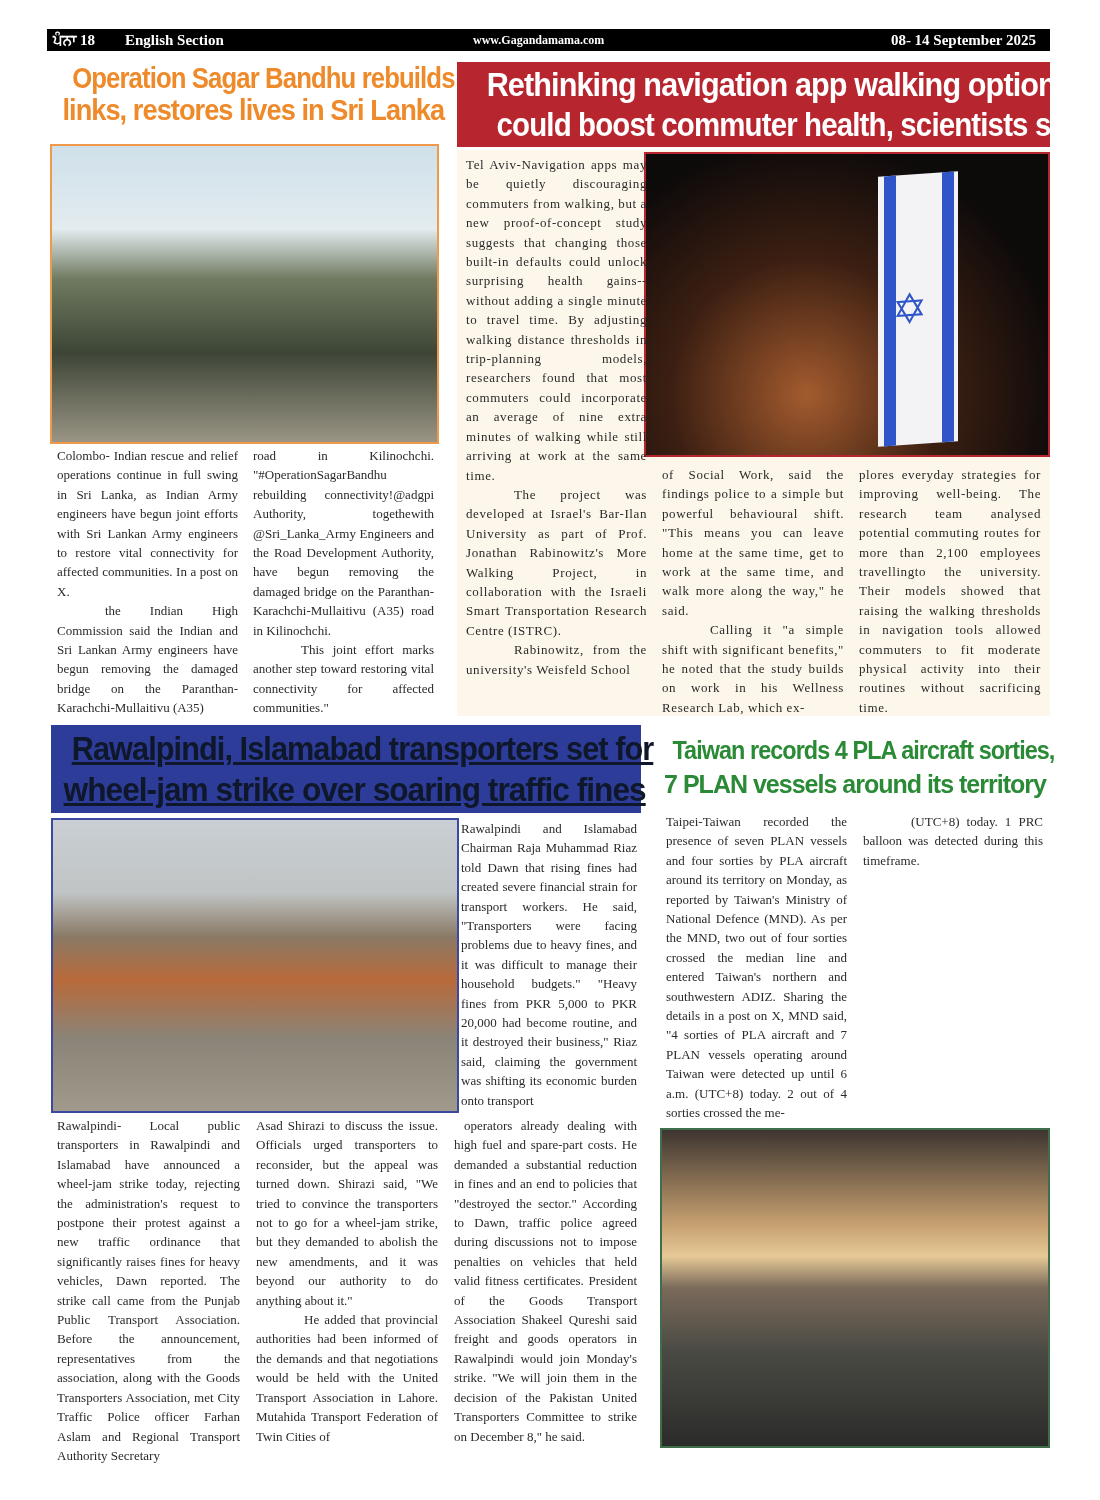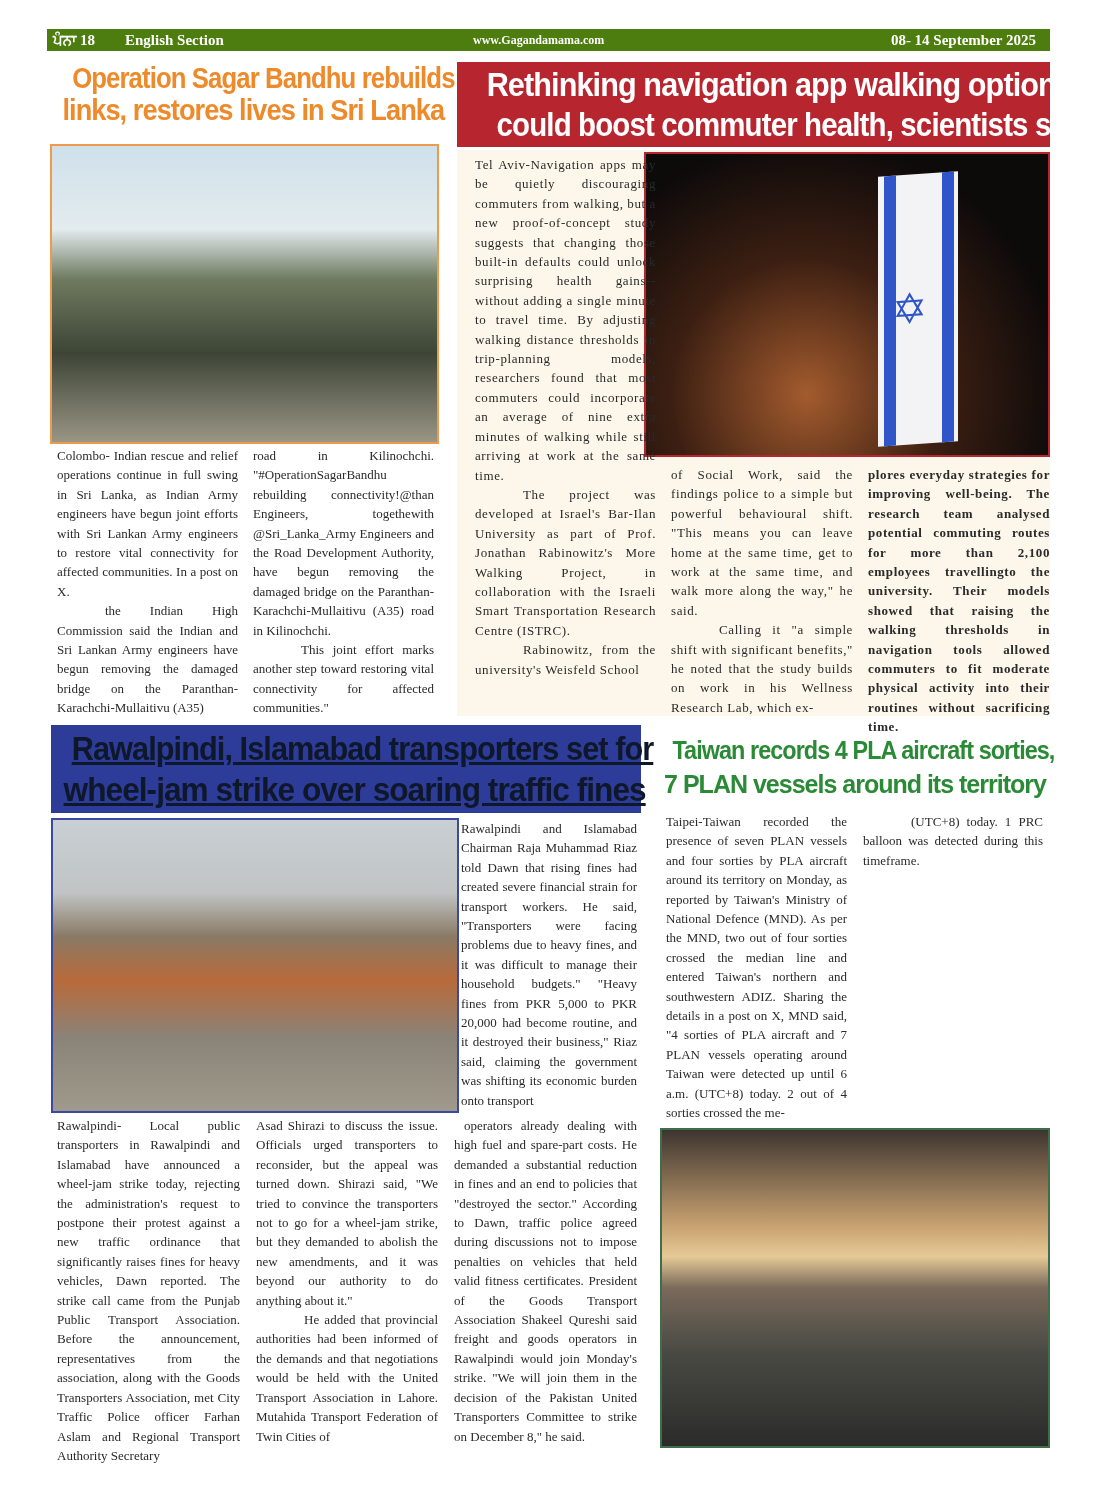--- a/index.html
+++ b/index.html
@@ -1,21 +1,21 @@
 <!DOCTYPE html>
 <html><head>
 <meta charset="utf-8">
 <style>
   * { box-sizing: border-box; margin: 0; padding: 0; }
   html, body { width: 1100px; height: 1500px; background: #ffffff; overflow: hidden; }
   body { position: relative; font-family: "Liberation Serif", serif; color: #2a2a2a; }
 
   .topbar {
     position: absolute; left: 47px; top: 29px; width: 1003px; height: 22px;
-    background: #4d7c0f; color: #fff; font-family: "Liberation Serif", serif;
+    background: #000000; color: #fff; font-family: "Liberation Serif", serif;
     font-weight: bold; font-size: 15px; line-height: 22px;
   }
   .topbar .pg { position: absolute; left: 6px; }
   .topbar .sect { position: absolute; left: 78px; }
   .topbar .url { position: absolute; left: 426px; font-size: 12px; }
   .topbar .date { position: absolute; right: 14px; }
 
   .hl {
     position: absolute; font-family: "Liberation Sans", sans-serif; font-weight: bold;
     text-align: center; letter-spacing: -1px; transform-origin: center top;
@@ -42,21 +42,21 @@
 
   .flag { position: absolute; left: 232px; top: 20px; width: 80px; height: 270px; background: #f3f3f6;
     transform: skewY(-4deg); }
   .flag .s1, .flag .s2 { position: absolute; top: 0; bottom: 0; width: 12px; background: #2f55c8; }
   .flag .s1 { left: 6px; } .flag .s2 { right: 4px; }
   .flag .star { position: absolute; left: 14px; top: 110px; font-size: 42px; color: #2f55c8; font-family: "DejaVu Sans", sans-serif; }
 
   .col { position: absolute; font-size: 13px; line-height: 19.4px; text-align: justify; }
   .col p { text-indent: 0; }
   .col p.ind { text-indent: 48px; }
-  .col.spaced { letter-spacing: 0.6px; margin-left: 9px; }
+  .col.spaced { letter-spacing: 0.6px; }
   .cream { position: absolute; background: #fcf7ea; }
 </style>
 </head>
 <body>
 
 <div class="topbar">
   <span class="pg">ਪੰਨਾ 18</span>
   <span class="sect">English Section</span>
   <span class="url">www.Gagandamama.com</span>
   <span class="date">08- 14 September 2025</span>
@@ -65,21 +65,21 @@
 <div class="hl" id="h1">
   <span style="display: block; white-space: nowrap; transform: scaleX(0.886311); transform-origin: center center;">Operation Sagar Bandhu rebuilds</span>
   <span style="display: block; white-space: nowrap; transform: scaleX(0.936275); transform-origin: center center;">links, restores lives in Sri Lanka</span>
 </div>
 <div class="photo" id="p1"></div>
 <div class="col" style="left:57px; top:446px; width:181px;">
   <p>Colombo- Indian rescue and relief operations continue in full swing in Sri Lanka, as Indian Army engineers have begun joint efforts with Sri Lankan Army engineers to restore vital connectivity for affected communities. In a post on X.</p>
   <p class="ind">the Indian High Commission said the Indian and Sri Lankan Army engineers have begun removing the damaged bridge on the Paranthan-Karachchi-Mullaitivu (A35)</p>
 </div>
 <div class="col" style="left:253px; top:446px; width:181px;">
-  <p>road in Kilinochchi. "#OperationSagarBandhu rebuilding connectivity!@than Engineers, togethewith @Sri_Lanka_Army Engineers and the Road Development Authority, have begun removing the damaged bridge on the Paranthan-Karachchi-Mullaitivu (A35) road in Kilinochchi.</p>
+  <p>road in Kilinochchi. "#OperationSagarBandhu rebuilding connectivity!@adgpi Authority, togethewith @Sri_Lanka_Army Engineers and the Road Development Authority, have begun removing the damaged bridge on the Paranthan-Karachchi-Mullaitivu (A35) road in Kilinochchi.</p>
   <p class="ind">This joint effort marks another step toward restoring vital connectivity for affected communities."</p>
 </div>
 
 <div id="h2box"></div>
 <div class="hl" id="h2">
   <span style="display: block; white-space: nowrap; transform: scaleX(0.9); transform-origin: center center;">Rethinking navigation app walking options</span>
   <span style="display: block; white-space: nowrap; transform: scaleX(0.866667); transform-origin: center center;">could boost commuter health, scientists say</span>
 </div>
 <div class="cream" style="left:457px; top:150px; width:593px; height:566px;"></div>
 <div class="photo" id="p2">
@@ -91,21 +91,21 @@
 </div>
 <div class="col spaced" style="left:466px; top:155px; width:181px;">
   <p>Tel Aviv-Navigation apps may be quietly discouraging commuters from walking, but a new proof-of-concept study suggests that changing those built-in defaults could unlock surprising health gains--without adding a single minute to travel time. By adjusting walking distance thresholds in trip-planning models, researchers found that most commuters could incorporate an average of nine extra minutes of walking while still arriving at work at the same time.</p>
   <p class="ind">The project was developed at Israel's Bar-Ilan University as part of Prof. Jonathan Rabinowitz's More Walking Project, in collaboration with the Israeli Smart Transportation Research Centre (ISTRC).</p>
   <p class="ind">Rabinowitz, from the university's Weisfeld School</p>
 </div>
 <div class="col spaced" style="left:662px; top:465px; width:182px;">
   <p>of Social Work, said the findings police to a simple but powerful behavioural shift. "This means you can leave home at the same time, get to work at the same time, and walk more along the way," he said.</p>
   <p class="ind">Calling it "a simple shift with significant benefits," he noted that the study builds on work in his Wellness Research Lab, which ex-</p>
 </div>
-<div class="col spaced" style="left:859px; top:465px; width:182px;font-weight:bold;">
+<div class="col spaced" style="left:859px; top:465px; width:182px;">
   <p>plores everyday strategies for improving well-being. The research team analysed potential commuting routes for more than 2,100 employees travellingto the university. Their models showed that raising the walking thresholds in navigation tools allowed commuters to fit moderate physical activity into their routines without sacrificing time.</p>
 </div>
 
 <div id="h3box"></div>
 <div class="hl" id="h3">
   <span style="display: block; white-space: nowrap; transform: scaleX(0.929712); transform-origin: center center;">Rawalpindi, Islamabad transporters set for</span>
   <span style="display: block; white-space: nowrap; transform: scaleX(0.957237); transform-origin: center center;">wheel-jam strike over soaring traffic fines</span>
 </div>
 <div class="photo" id="p3"></div>
 <div class="col" style="left:461px; top:819px; width:176px;">

